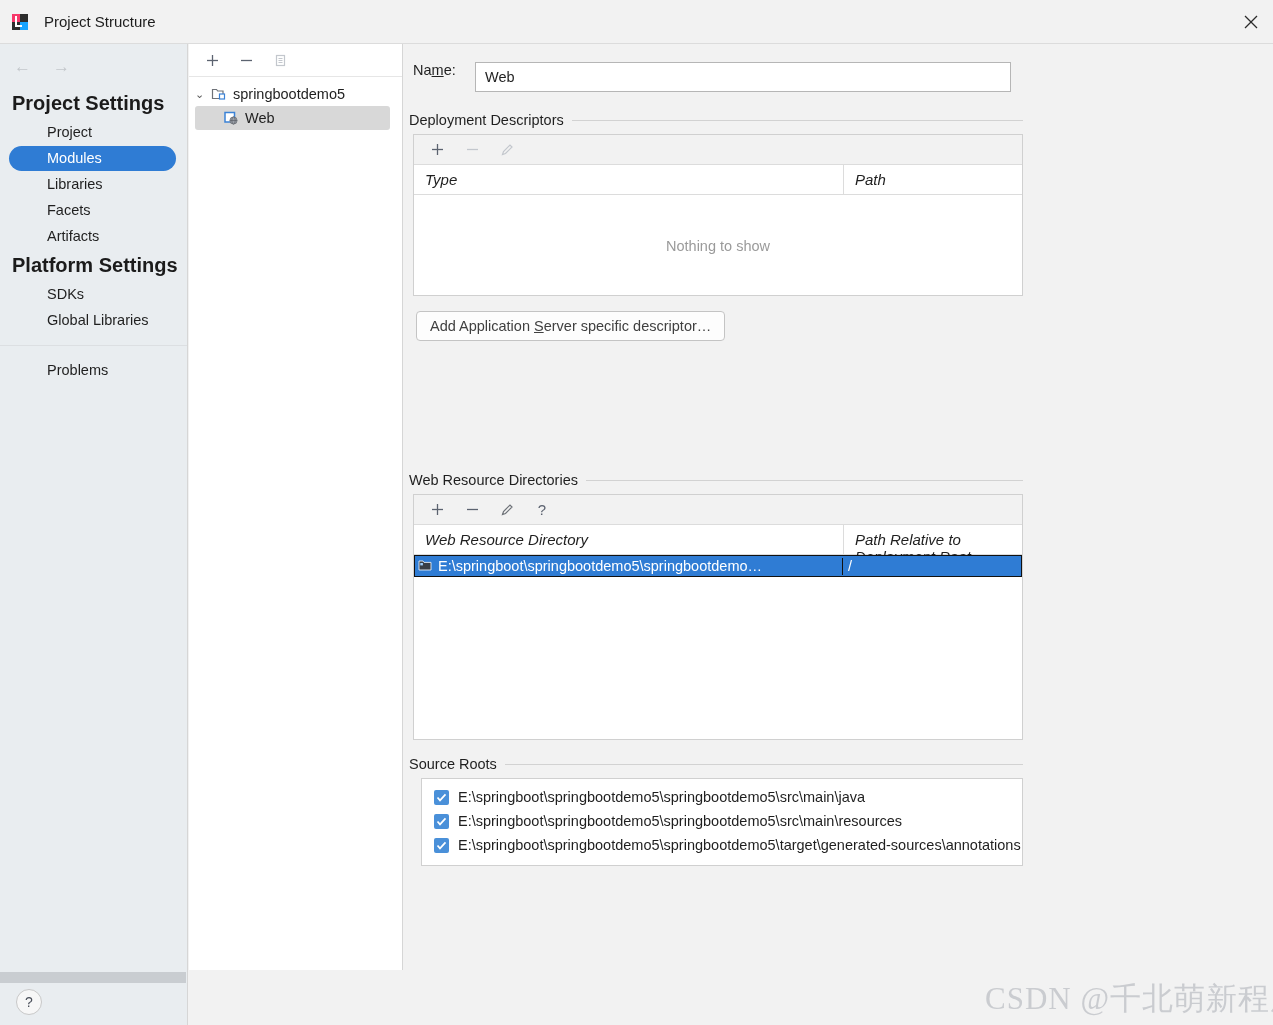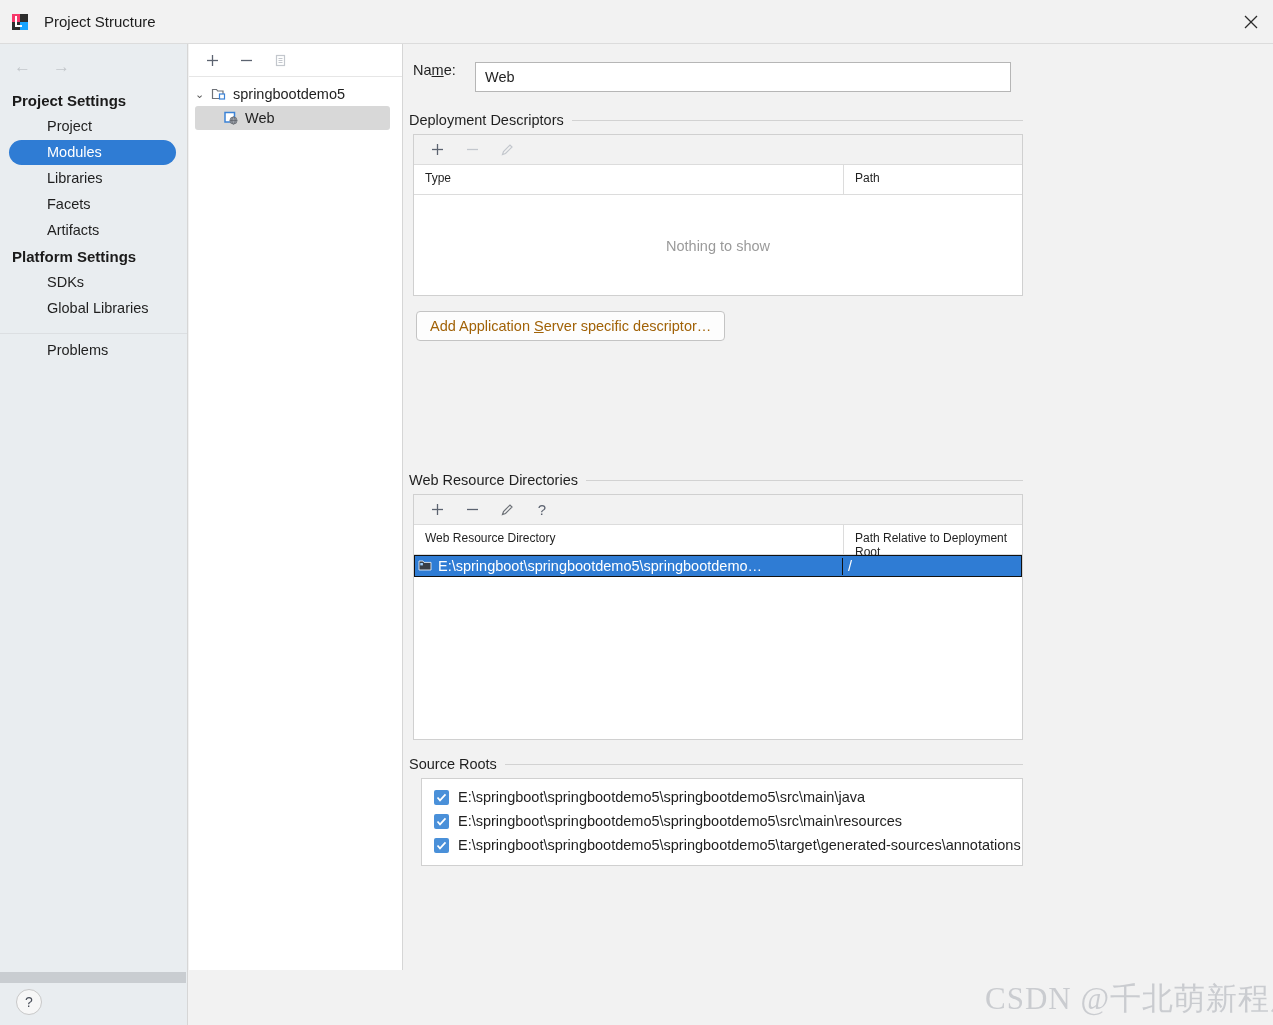--- a/index.html
+++ b/index.html
@@ -35,31 +35,31 @@
   .close-btn svg { display:block; }
 
   
   .sidebar {
     position:absolute; left:0; top:44px; width:188px; bottom:0;
     background:#e9edf0; border-right:1px solid #d6d6d6;
   }
   .nav-arrows { height:44px; display:flex; align-items:center; padding-left:14px; gap:22px; }
   .nav-arrows .arrow { color:#c3c7cb; font-size:17px; line-height:1; cursor:default; }
   .sb-group {
-    font-weight:bold; font-size:15px; color:#1b1b1b;
+    font-weight:bold; font-size:20px; color:#1b1b1b;
     padding:4px 0 4px 12px;
   }
   .sb-item {
     font-size:14.5px; color:#1f1f1f;
     margin:1px 11px 1px 9px; padding:3px 0 4px 38px;
     border-radius:13px; cursor:default; line-height:18px;
   }
   .sb-item.selected { background:#2f7cd4; color:#ffffff; }
   .sb-sep { margin:12px 0 0 0; border-top:1px solid #dcdfe2; }
-  .sb-item.standalone { margin-top:4px; }
+  .sb-item.standalone { margin-top:12px; }
   .sb-hscroll {
     position:absolute; left:0; bottom:42px; width:186px; height:11px;
     background:#c9cdd1;
   }
 
   
   .help-btn {
     position:absolute; left:16px; bottom:10px; width:26px; height:26px;
     border:1px solid #c8c8c8; border-radius:50%; background:#f7f7f7;
     display:flex; align-items:center; justify-content:center;
@@ -99,37 +99,37 @@
     margin:20px 0 6px 5px; font-size:14.5px; color:#1f1f1f;
   }
   .section-head .rule { flex:1; height:1px; background:#d2d2d2; }
 
   .tbl-wrap { margin-left:9px; border:1px solid #d0d0d0; background:#fff; }
   .tbl-toolbar {
     height:30px; background:#f2f2f2; border-bottom:1px solid #dcdcdc;
     display:flex; align-items:center; gap:17px; padding-left:14px;
   }
   .tbl-head { display:flex; height:30px; border-bottom:1px solid #dcdcdc; background:#fff; }
-  .th { font-size:12px; padding:6px 0 0 11px; color:#1f1f1f; }
+  .th { font-size:15px; padding:6px 0 0 11px; color:#1f1f1f;font-style:italic; }
   .th.c1 { width:430px; border-right:1px solid #dcdcdc; }
   .th.c2 { flex:1; }
   .tbl-body { position:relative; background:#fff; }
   .empty-msg {
     position:absolute; left:0; right:0; top:43px; text-align:center;
     color:#9a9a9a; font-size:14.5px;
   }
   .row-sel { display:flex; height:22px; background:#2f7cd4; color:#fff;
              border:1px solid #111; align-items:center; font-size:14.5px; }
   .row-sel .cell1 { width:428px; display:flex; align-items:center; gap:6px; padding-left:3px;
                     white-space:nowrap; overflow:hidden; border-right:1px solid #111; }
   .row-sel .cell2 { padding-left:5px; }
 
   .btn {
     background:#fdfdfd; border:1px solid #c4c4c4; border-radius:4px;
-    font-family:"Liberation Sans", sans-serif; font-size:14.5px; color:#a16207;
+    font-family:"Liberation Sans", sans-serif; font-size:14.5px; color:#404040;
     padding:6px 13px; cursor:default;
   }
   .btn u { text-decoration:underline; }
   .add-descriptor { margin:15px 0 0 12px; }
 
   .roots-box { margin-left:17px; border:1px solid #d0d0d0; background:#fff; padding:6px 0 8px 0; }
   .root-row { display:flex; align-items:center; gap:9px; padding:4px 0 4px 12px; font-size:14.5px; }
   .cbx { width:15px; height:15px; background:#4a90d9; border-radius:2px;
          display:flex; align-items:center; justify-content:center; flex:0 0 auto; }
 

